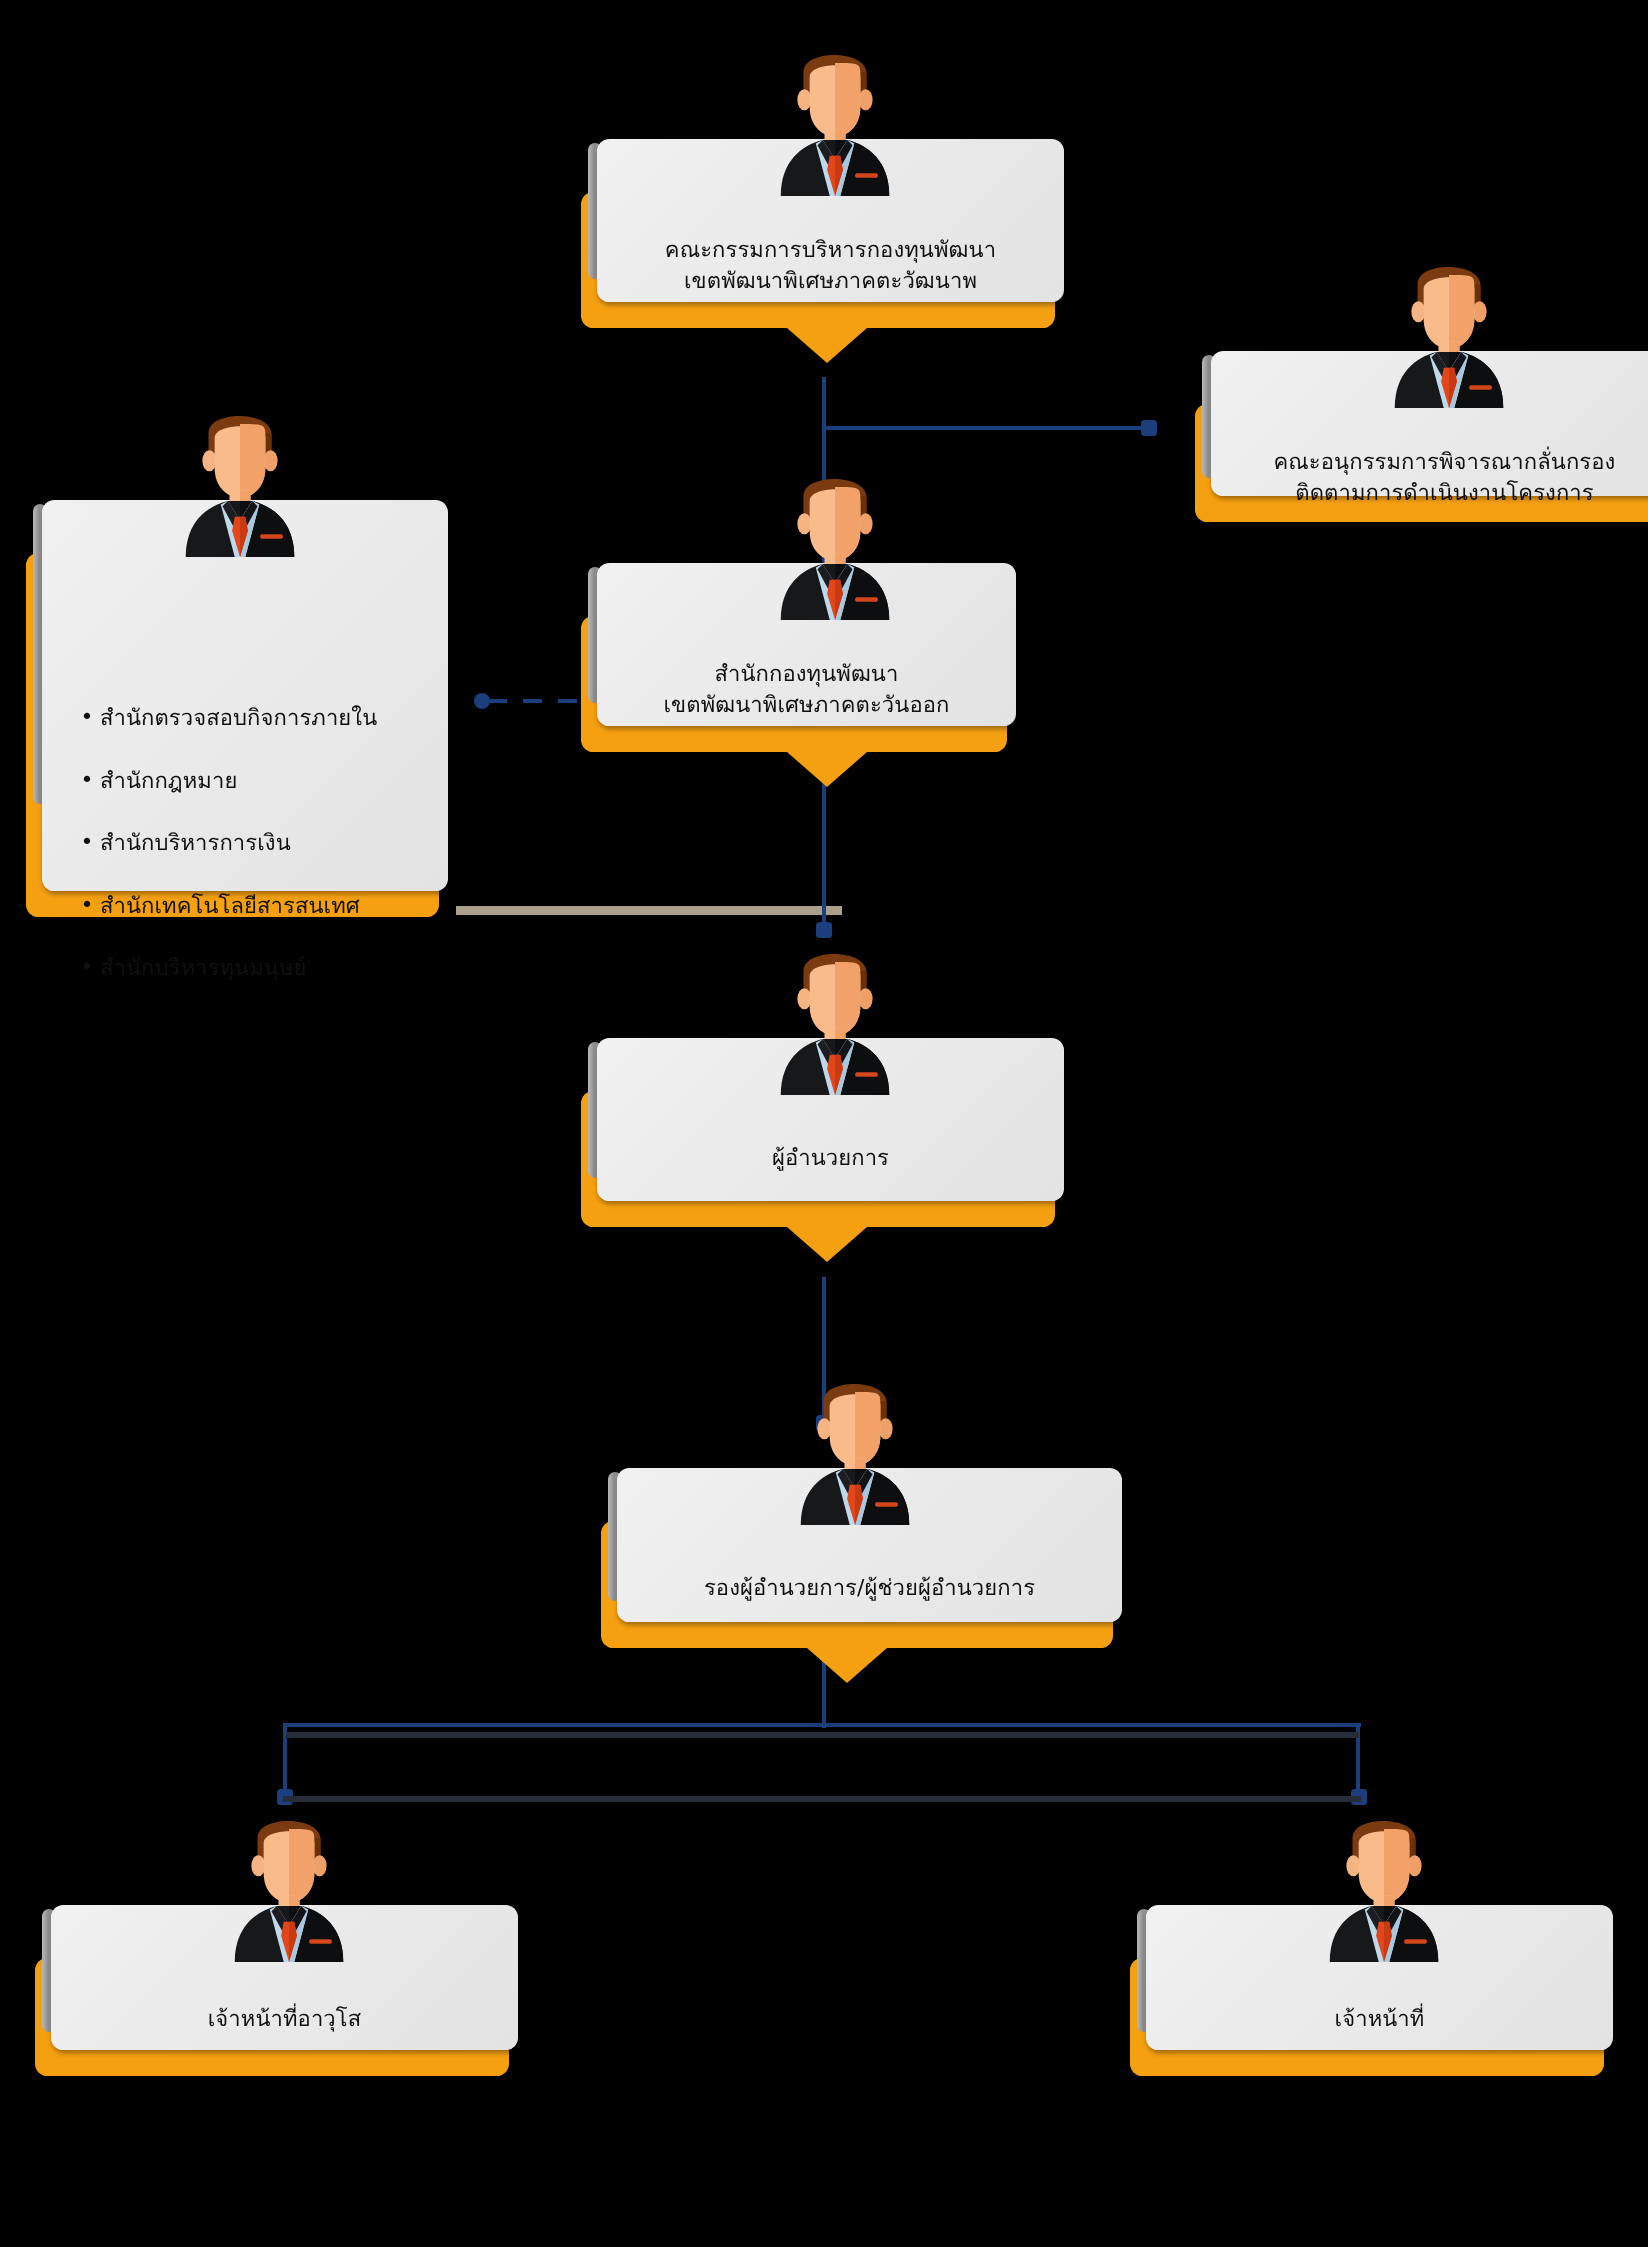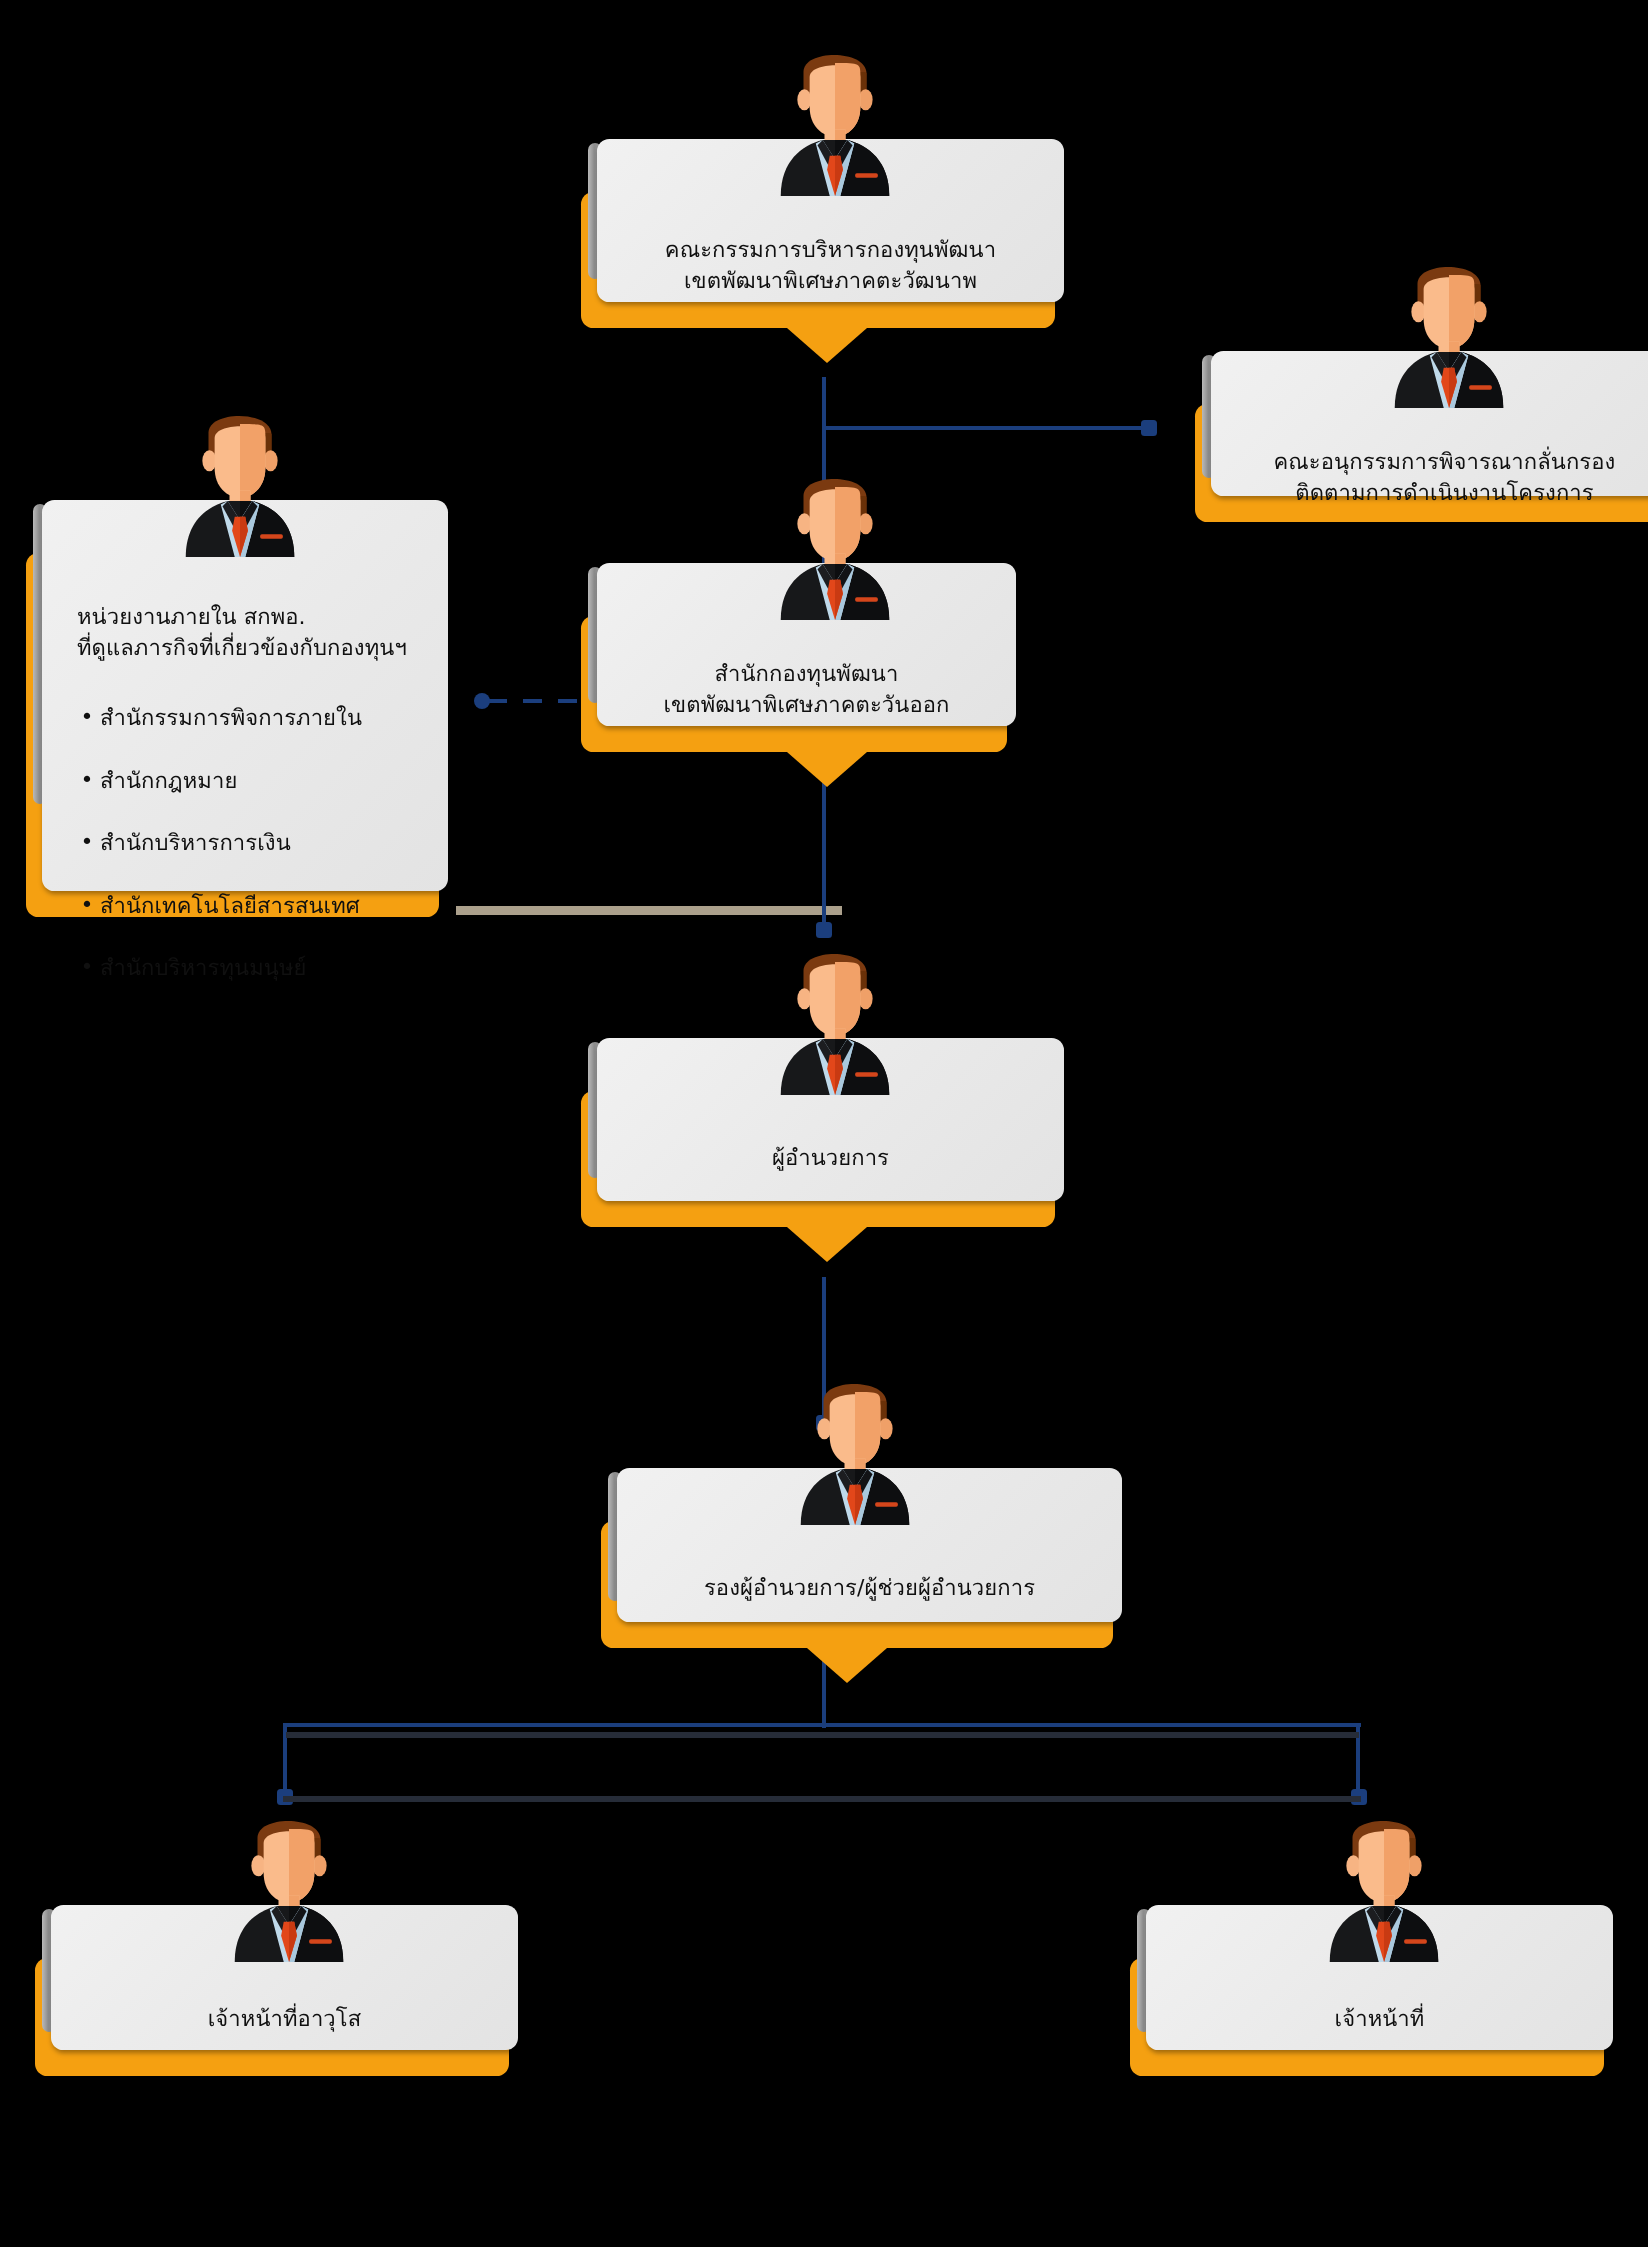--- a/index.html
+++ b/index.html
@@ -205,24 +205,22 @@
         <path d="M74 112 L88 112 C112 118 136 136 136 176 L74 176 Z" fill="#0D0E10"></path>
         <path d="M60 112 L74 134 L88 112 L96 116 L80 176 L68 176 L52 116 Z" fill="#BFD9EA"></path>
         <path d="M74 134 L88 112 L96 116 L80 176 L74 176 Z" fill="#A9C8DD"></path>
         <path d="M60 112 L74 134 L68 144 L54 118 Z" fill="#1C1D20"></path>
         <path d="M88 112 L74 134 L80 144 L94 118 Z" fill="#121316"></path>
         <path d="M68 130 L80 130 L83 146 L74 176 L65 146 Z" fill="#E2471A"></path>
         <path d="M74 130 L80 130 L83 146 L74 176 Z" fill="#C93A12"></path>
         <rect x="97" y="150" width="26" height="5" rx="2" fill="#D4461B"></rect>
       </svg>
     </div>
-    <div class="label" style="top:101px;">หน่วยงานภายใน สกพอ.
-ที่ดูแลภารกิจที่เกี่ยวข้องกับกองทุนฯ</div>
     <div class="label bullets" style="top:171px;">
-      <span class="bullet">สำนักรรมการพิจการภายใน</span>
+      <span class="bullet">สำนักตรวจสอบกิจการภายใน</span>
       <span class="bullet">สำนักกฎหมาย</span>
       <span class="bullet">สำนักบริหารการเงิน</span>
       <span class="bullet">สำนักเทคโนโลยีสารสนเทศ</span>
       <span class="bullet">สำนักบริหารทุนมนุษย์</span>
     </div>
   </div>
 
   <div class="node" style="left:590px; top:563px; width:426px; height:189px;">
     <div class="backplate"></div>
     <div class="leftshade"></div>

